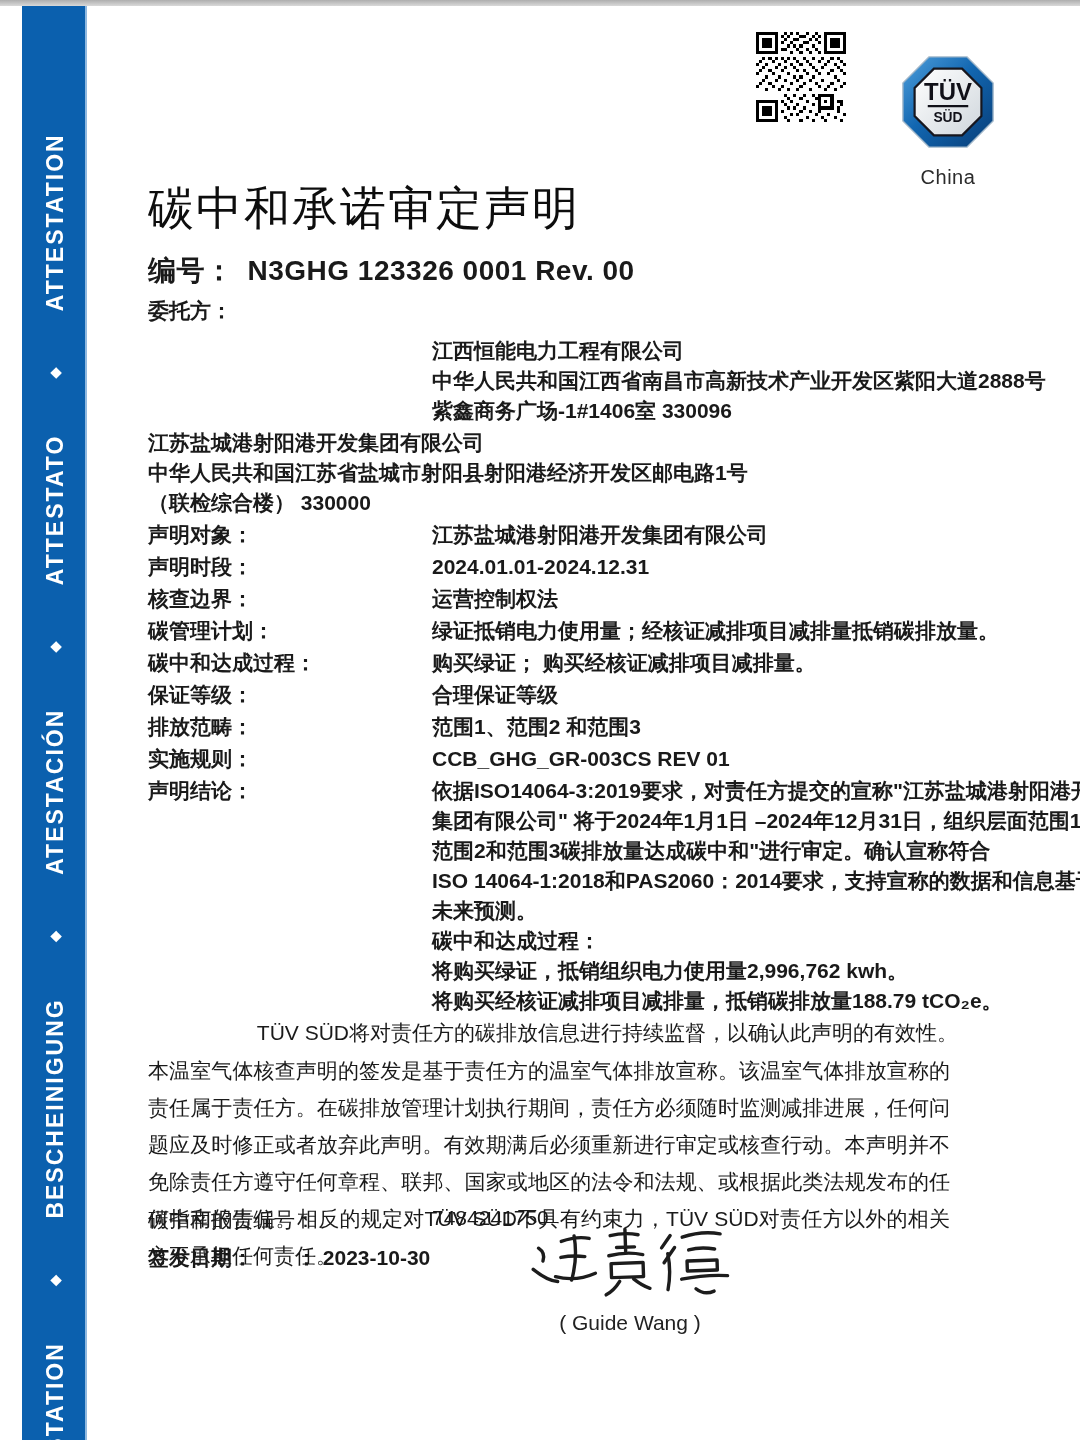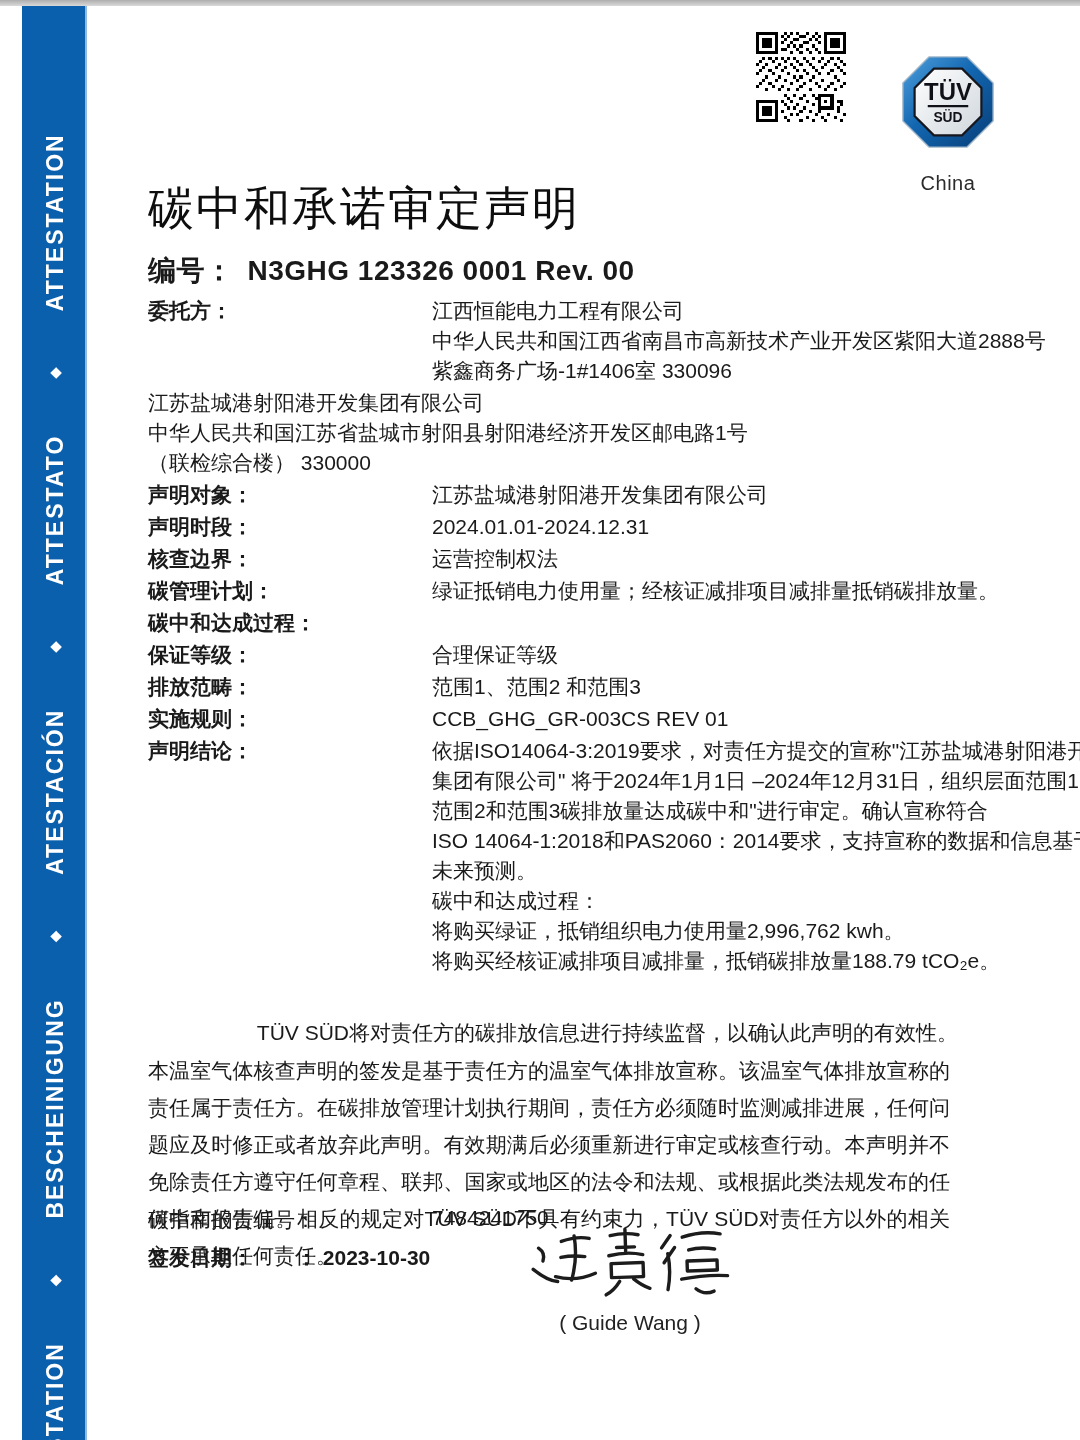--- a/index.html
+++ b/index.html
@@ -16,33 +16,33 @@
     background:var(--sidebar_blue,#0b60ae);overflow:hidden;
     border-right:2px solid rgba(190,215,240,.75);}
   .ribbon{position:absolute;left:48px;bottom:-80px;width:1500px;height:30px;
     transform:rotate(-90deg);transform-origin:0 100%;
     display:flex;align-items:center;gap:56px;white-space:nowrap;}
   .sb-word{color:#fff;font-weight:bold;font-size:23px;letter-spacing:2px;}
   .diamond{color:#fff;font-size:15px;}
   
   .qr{position:absolute;left:756px;top:32px;width:90px;height:90px;}
   .logo-wrap{position:absolute;left:896px;top:56px;width:104px;text-align:center;}
-  .logo-caption{margin-top:20px;font-size:20px;color:#2b2b2b;letter-spacing:.5px;}
+  .logo-caption{margin-top:14px;font-size:20px;color:#2b2b2b;letter-spacing:.5px;}
   
   .doc-title{position:absolute;left:148px;top:178px;font-size:46px;font-weight:normal;
     color:#0d0d0d;letter-spacing:2px;}
   .doc-number{position:absolute;left:148px;top:252px;font-size:28px;font-weight:bold;
     letter-spacing:.5px;}
   .doc-number .val{margin-left:14px;}
   .fields{position:absolute;left:148px;top:296px;width:810px;font-size:21px;}
   .field-row{display:flex;margin-bottom:2px;}
   .field-label{width:284px;flex:0 0 284px;font-weight:bold;line-height:30px;}
   .field-value{flex:1;line-height:30px;}
-  .field-line{white-space:nowrap;line-height:30px;}
-  .field-line.bold{font-weight:normal;}
+  .field-line{white-space:nowrap;line-height:30px;font-weight:bold;}
+  .field-line.bold{font-weight:bold;margin-top:40px;}
   .para-monitor{position:absolute;left:148px;top:1018px;width:810px;font-size:21px;line-height:30px;text-align:right;}
   .para-disclaimer{position:absolute;left:148px;top:1052px;width:802px;font-size:21px;
     line-height:37px;text-align:justify;text-justify:inter-ideograph;}
   .row-report{position:absolute;left:148px;top:1206px;display:flex;font-size:21px;}
   .row-report .lab{width:284px;flex:0 0 284px;font-weight:normal;}
   .row-date{position:absolute;left:148px;top:1244px;font-size:21px;font-weight:bold;}
   .row-date .val{margin-left:6px;padding-left:37px;}
   .signature{position:absolute;left:500px;top:1219px;width:260px;text-align:center;}
   .sig-caption{margin-top:4px;font-size:21px;color:#222;}
 </style>
@@ -153,20 +153,23 @@
         </div>
       </div>
       <div class="field-row">
         <div class="field-label">碳管理计划：</div>
         <div class="field-value">
           <div class="field-line">绿证抵销电力使用量；经核证减排项目减排量抵销碳排放量。</div>
         </div>
       </div>
       <div class="field-row">
         <div class="field-label">碳中和达成过程：</div>
+        <div class="field-value">
+          <div class="field-line">购买绿证； 购买经核证减排项目减排量。</div>
+        </div>
       </div>
       <div class="field-row">
         <div class="field-label">保证等级：</div>
         <div class="field-value">
           <div class="field-line">合理保证等级</div>
         </div>
       </div>
       <div class="field-row">
         <div class="field-label">排放范畴：</div>
         <div class="field-value">

